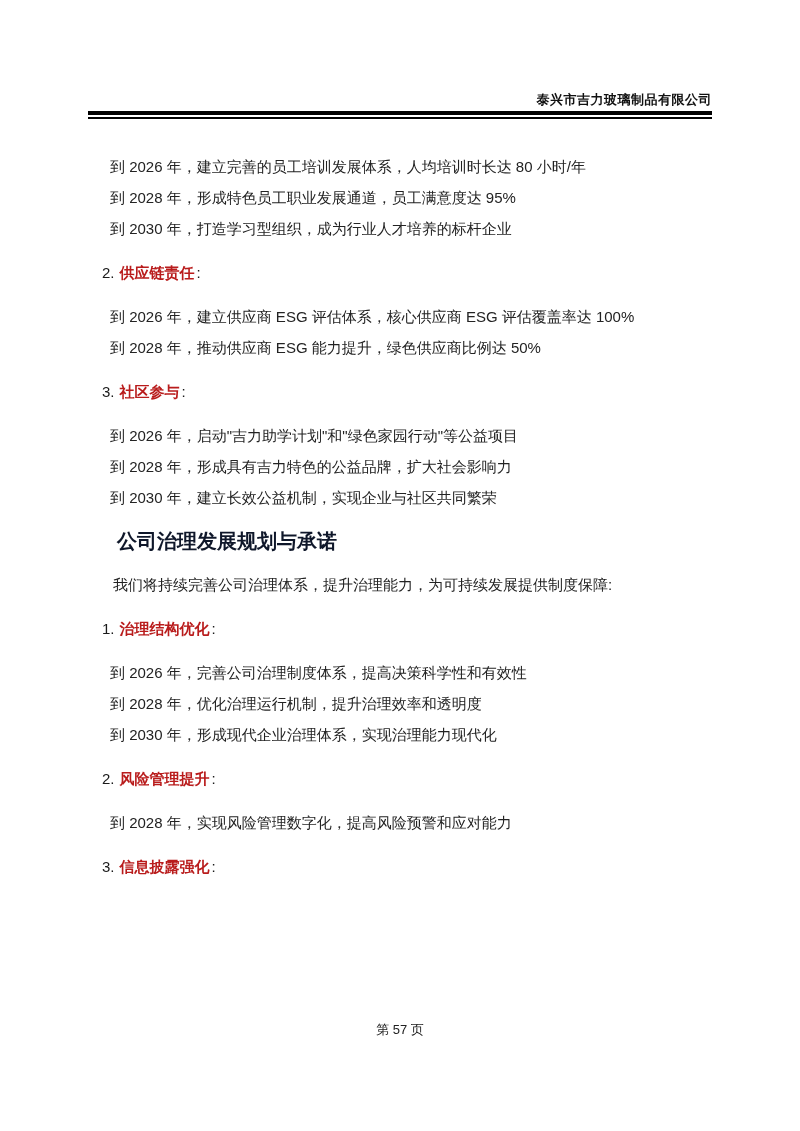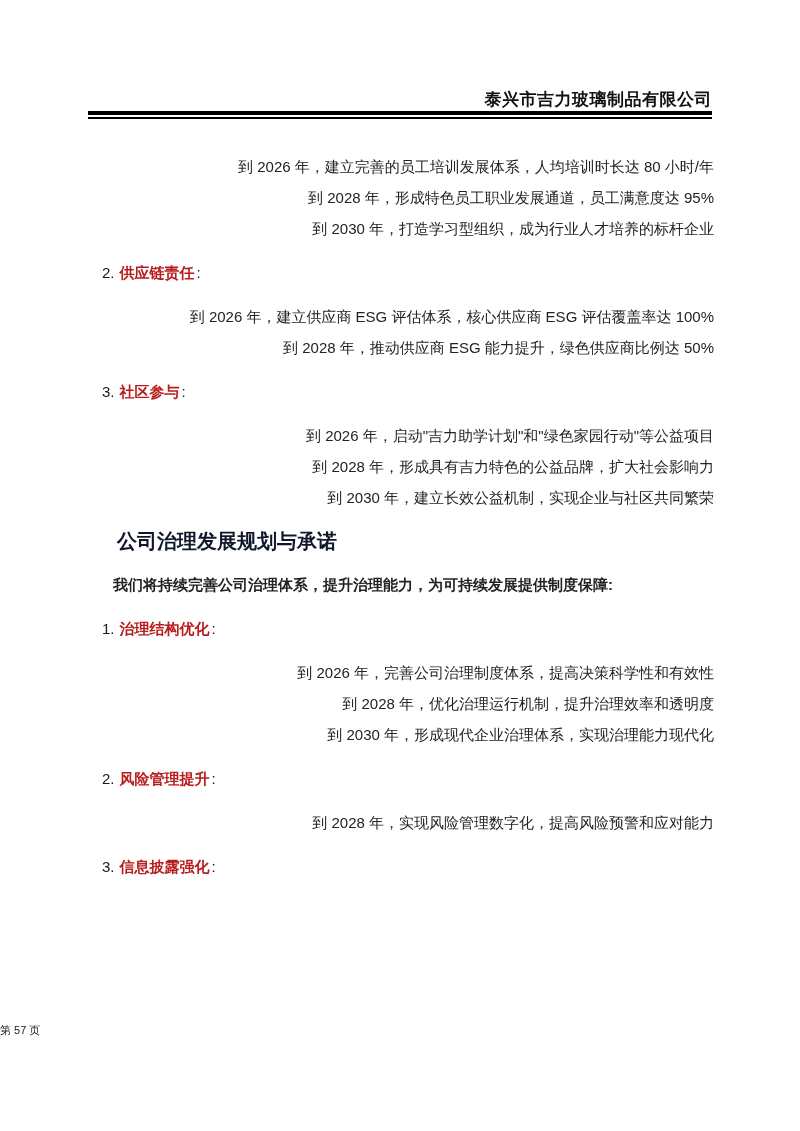--- a/index.html
+++ b/index.html
@@ -15,39 +15,39 @@
   
   .header {
     position: absolute;
     top: 91px;
     left: 88px;
     width: 624px;
   }
   .company {
     text-align: right;
     font-weight: bold;
-    font-size: 17px;
+    font-size: 13px;
     line-height: 17px;
     color: #111111;
     letter-spacing: 0.5px;
     margin-bottom: 3px;
   }
   .rule {
     height: 2px;                 
     border-top: 4px solid #000000;
     border-bottom: 2px solid #000000;
   }
   
   .content {
     position: absolute;
     top: 151px;
     left: 110px;
     width: 604px;
   }
-  .goals { margin: 0 0 13px 0; text-align: right; }
+  .goals { margin: 0 0 13px 0; }
   .line {
     margin: 0;
     font-size: 15px;
     line-height: 31px;
     color: #232323;
     white-space: nowrap;
   }
   .sect {
     margin: 0 0 13px -8px;       
     font-size: 15px;
@@ -61,29 +61,29 @@
   .h2 {
     margin: 12px 0 12px 7px;
     font-size: 20px;
     line-height: 31px;
     font-weight: bold;
     color: #0f172a;
     white-space: nowrap;
   }
   .intro {
     margin: 0 0 13px 3px;
-    font-weight: bold;
   }
   
   .footer {
     position: absolute;
     top: 1021px;
     left: 0;
     width: 100%;
-    font-size: 11px;
+    text-align: center;
+    font-size: 13px;
     line-height: 18px;
     color: #222222;
   }
 </style>
 </head>
 <body>
 
 <div class="page">
 
   <div class="header">

